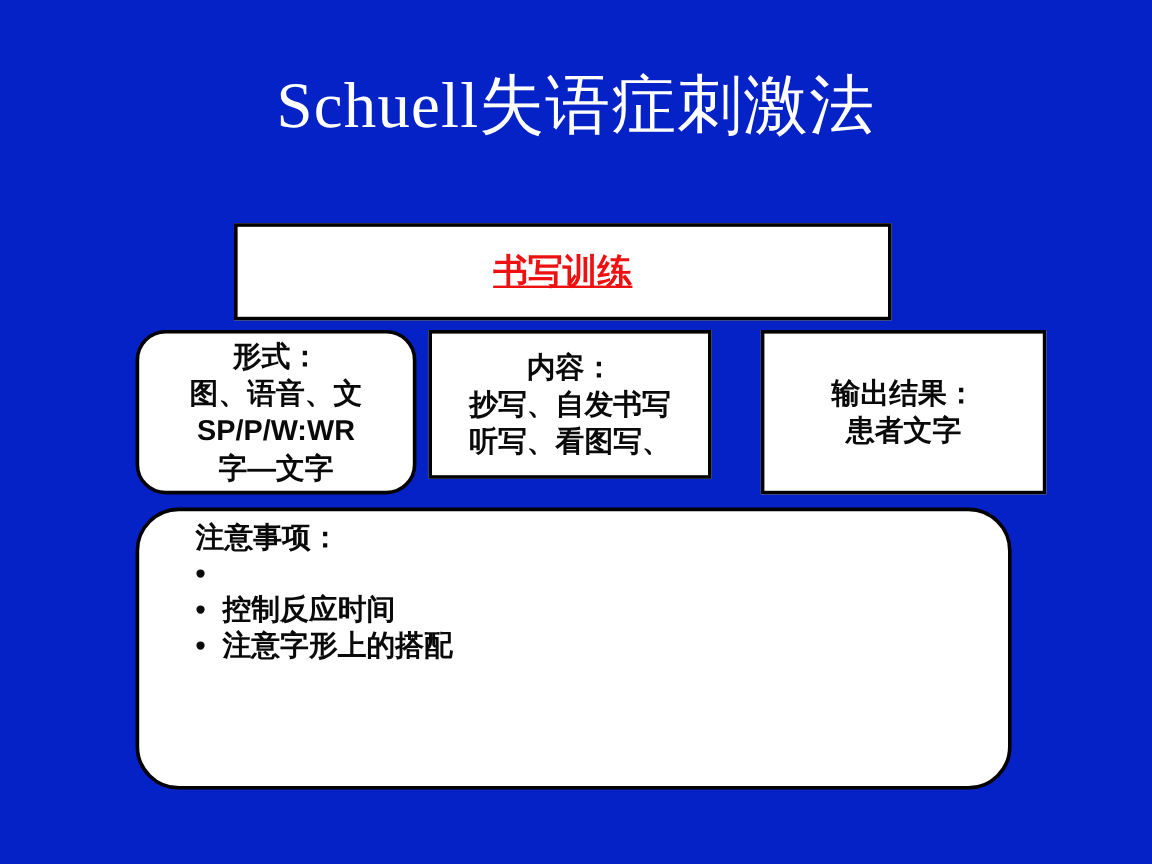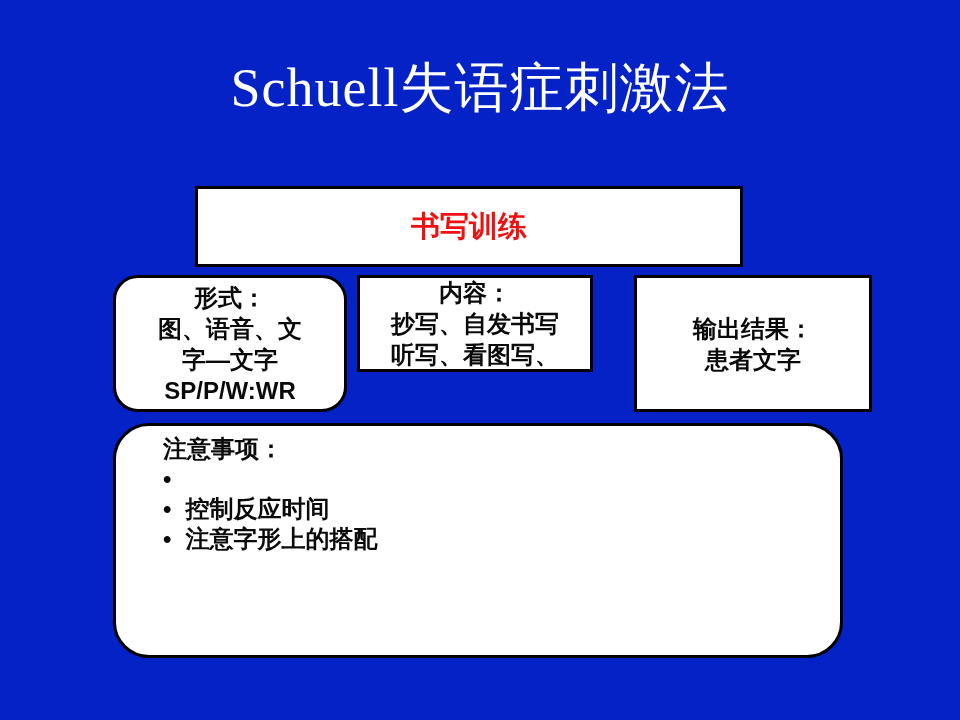--- a/index.html
+++ b/index.html
@@ -19,23 +19,23 @@
     font-family:"Liberation Serif","DejaVu Serif",serif;
     font-size:54px;font-weight:400;letter-spacing:1px;white-space:nowrap;
   }
   .node{
     position:absolute;background:var(--boxbg);
     border:3px solid var(--border);
     display:flex;flex-direction:column;justify-content:center;align-items:center;
     text-align:center;color:var(--text);font-weight:bold;
   }
   .top-box{left:195px;top:186px;width:548px;height:81px;}
-  .top-box .label{color:var(--accent);font-size:29px;font-weight:bold;}
+  .top-box .label{color:var(--accent);font-size:29px;font-weight:bold;text-decoration:underline;}
   .box1{left:113px;top:275px;width:234px;height:137px;border-radius:25px;}
-  .box2{left:357px;top:275px;width:236px;height:97px;}
+  .box2{left:357px;top:275px;width:236px;height:124px;}
   .box3{left:634px;top:275px;width:238px;height:137px;}
   .node .line{font-size:24px;line-height:31px;white-space:nowrap;}
   .notes{
     position:absolute;left:113px;top:423px;width:730px;height:235px;
     background:var(--boxbg);border:3px solid var(--border);border-radius:36px;
     padding:8px 12px 0 47px;color:var(--text);font-weight:bold;
   }
   .notes .heading{font-size:24px;line-height:30px;}
   .bullet-row{display:flex;align-items:baseline;font-size:24px;line-height:30px;}
   .bullet-row .dot{margin-right:14px;}
@@ -47,22 +47,22 @@
 
   <div class="title">Schuell失语症刺激法</div>
 
   <div class="node top-box">
     <span class="label">书写训练</span>
   </div>
 
   <div class="node box1">
     <div class="line">形式：</div>
     <div class="line">图、语音、文</div>
+    <div class="line">SP/P/W:WR</div>
     <div class="line">字—文字</div>
-    <div class="line">SP/P/W:WR</div>
   </div>
 
   <div class="node box2">
     <div class="line">内容：</div>
     <div class="line">抄写、自发书写</div>
     <div class="line">听写、看图写、</div>
   </div>
 
   <div class="node box3">
     <div class="line">输出结果：</div>

